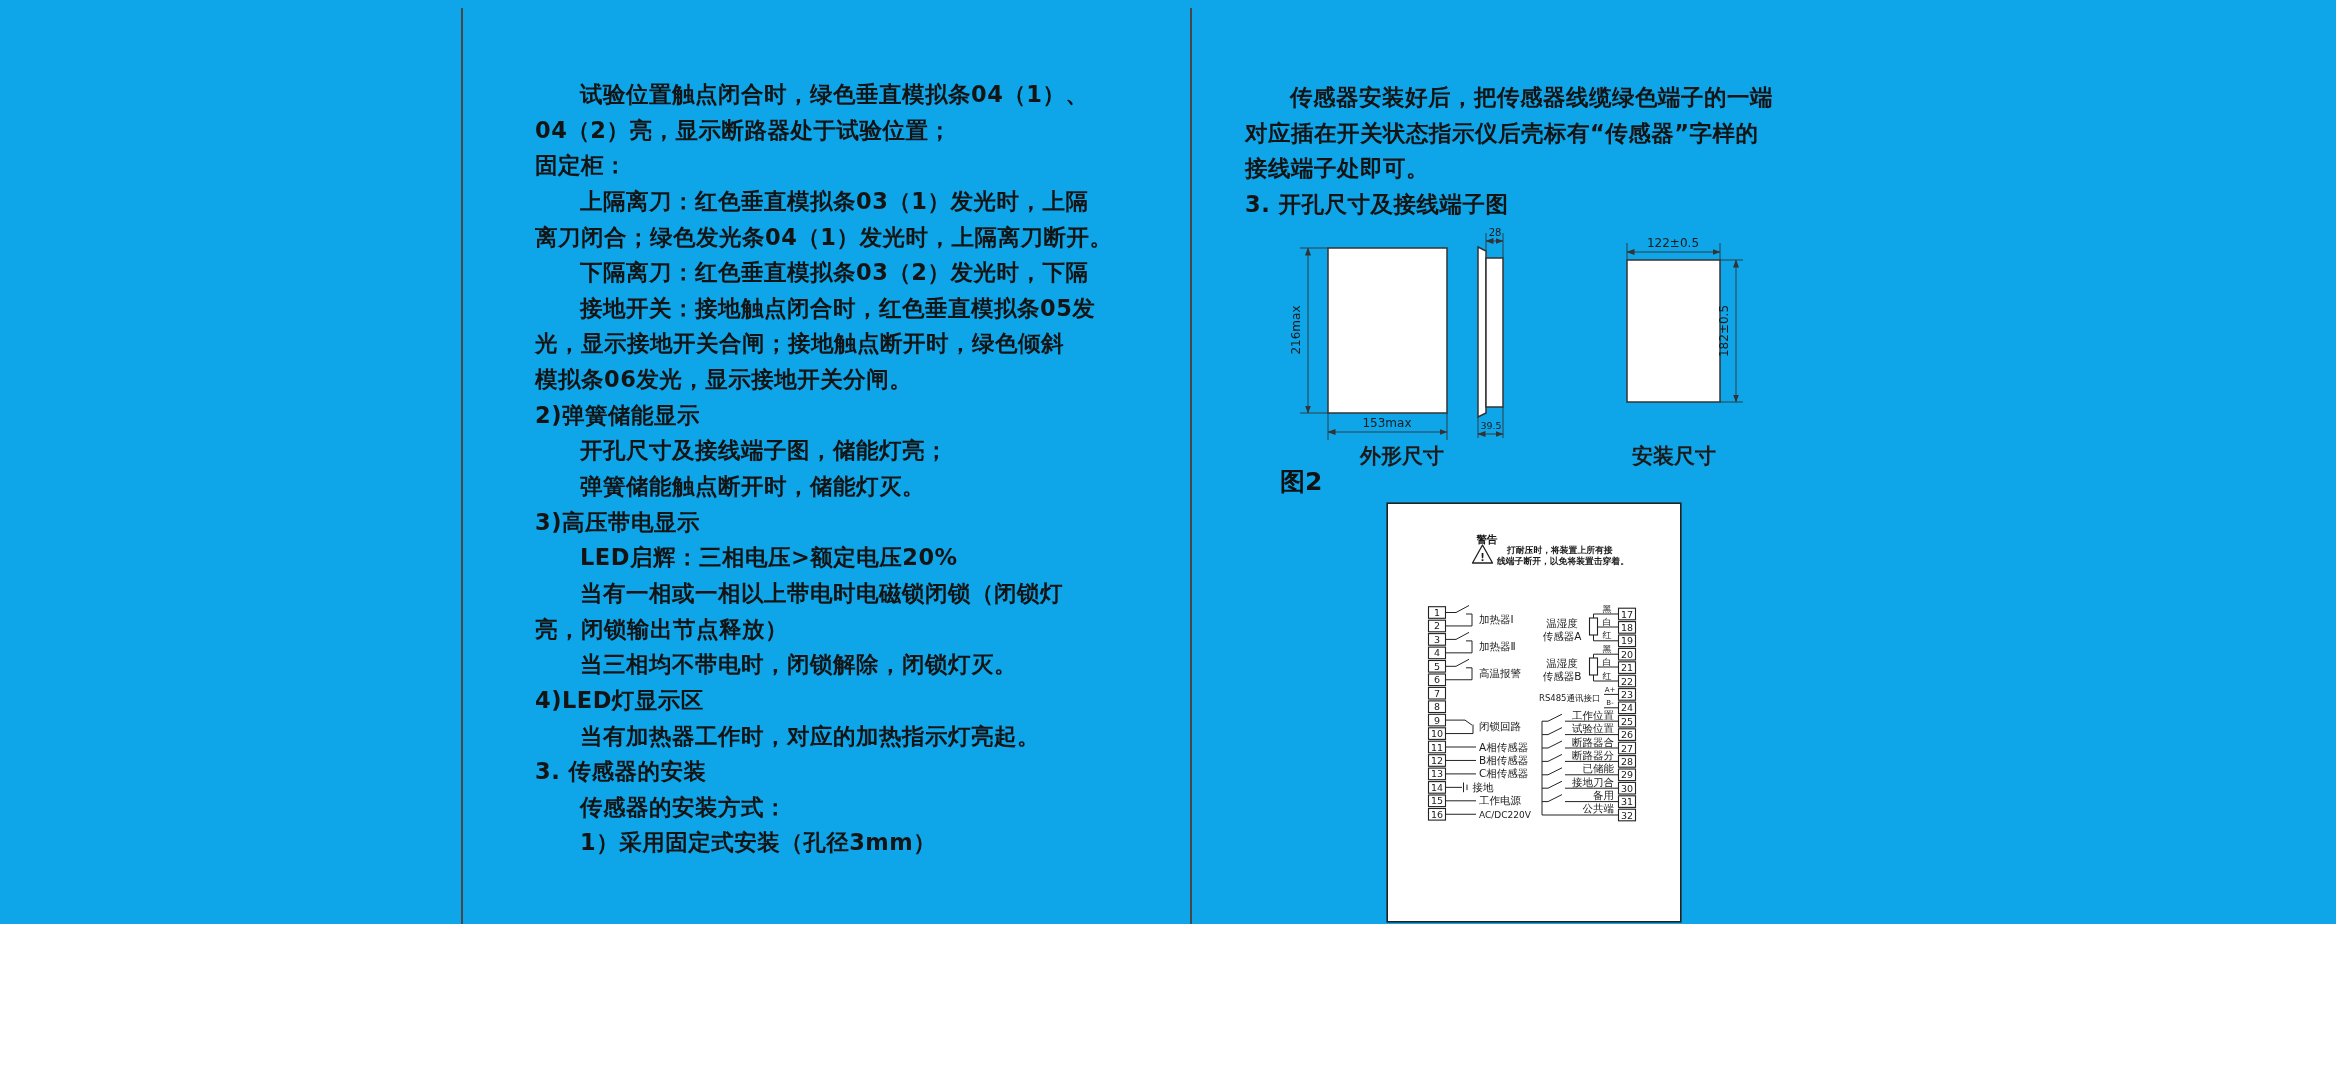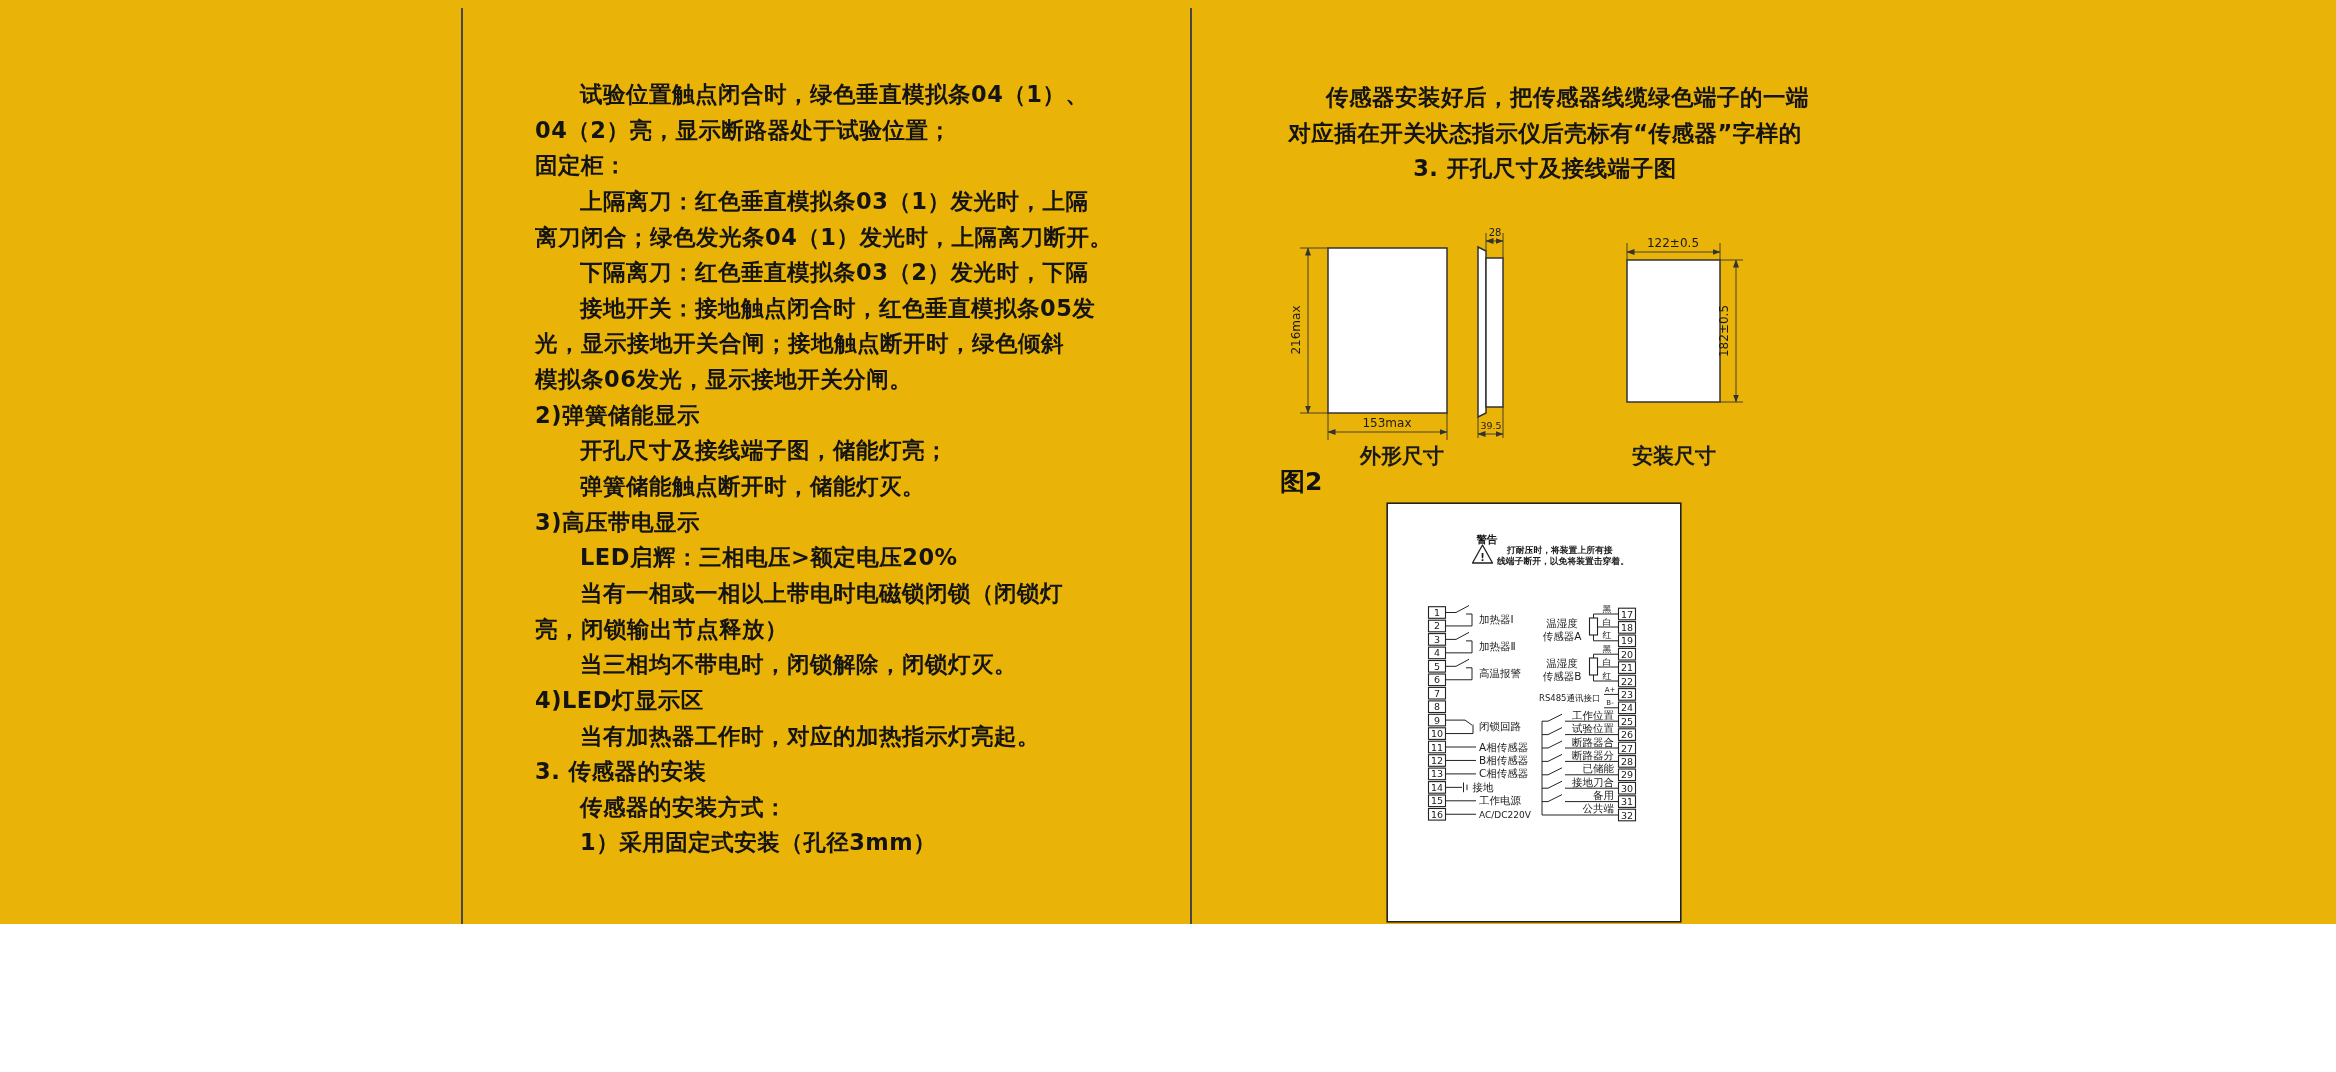--- a/index.html
+++ b/index.html
@@ -1,16 +1,16 @@
 <!DOCTYPE html>
 <html><head>
 <meta charset="utf-8">
 <style>
   html,body{margin:0;padding:0;background:#ffffff;}
-  #canvas{position:relative;width:2336px;height:924px;background:#eab308;overflow:hidden;
+  #canvas{position:relative;width:2336px;height:924px;background:#0ea5e9;overflow:hidden;
           font-family:"DejaVu Sans","Liberation Sans",sans-serif;color:#1c1c1c;}
   .vline{position:absolute;width:2px;background:#474747;}
   .hline{position:absolute;height:4px;background:#474747;}
   .textcol{position:absolute;font-size:22.5px;font-weight:700;line-height:35.65px;
            white-space:nowrap;color:#141414;letter-spacing:0.5px;}
   .textcol .ln{height:35.65px;}
   .ind{text-indent:45px;}
   .figcap{position:absolute;text-align:left;font-size:25px;font-weight:700;color:#111;}
   svg{position:absolute;overflow:visible;}
   svg text{fill:#1a1a1a;font-family:"DejaVu Sans","Liberation Sans",sans-serif;}
@@ -46,23 +46,24 @@
     <div class="ln ind">当有一相或一相以上带电时电磁锁闭锁（闭锁灯</div>
     <div class="ln">亮，闭锁输出节点释放）</div>
     <div class="ln ind">当三相均不带电时，闭锁解除，闭锁灯灭。</div>
     <div class="ln">4)LED灯显示区</div>
     <div class="ln ind">当有加热器工作时，对应的加热指示灯亮起。</div>
     <div class="ln">3. 传感器的安装</div>
     <div class="ln ind">传感器的安装方式：</div>
     <div class="ln ind">1）采用固定式安装（孔径3mm）</div>
   </div>
 
-  <div class="textcol" style="left:1245px;top:80px;width:600px;text-align:center;">
+  <div class="textcol" style="left:1245px;top:80px;width:600px;">
     <div class="ln ind">传感器安装好后，把传感器线缆绿色端子的一端</div>
     <div class="ln">对应插在开关状态指示仪后壳标有“传感器”字样的</div>
+    <div class="ln">接线端子处即可。</div>
     <div class="ln">3. 开孔尺寸及接线端子图</div>
   </div>
 
   <svg style="left:1280px;top:225px;" width="470" height="245" viewBox="0 0 470 245">
     <defs>
       <marker id="ae" markerWidth="9" markerHeight="8" refX="7.5" refY="3" orient="auto" markerUnits="userSpaceOnUse">
         <path d="M0,0 L8,3 L0,6 Z" fill="#333"></path>
       </marker>
       <marker id="as" markerWidth="9" markerHeight="8" refX="0.5" refY="3" orient="auto" markerUnits="userSpaceOnUse">
         <path d="M8,0 L0,3 L8,6 Z" fill="#333"></path>

